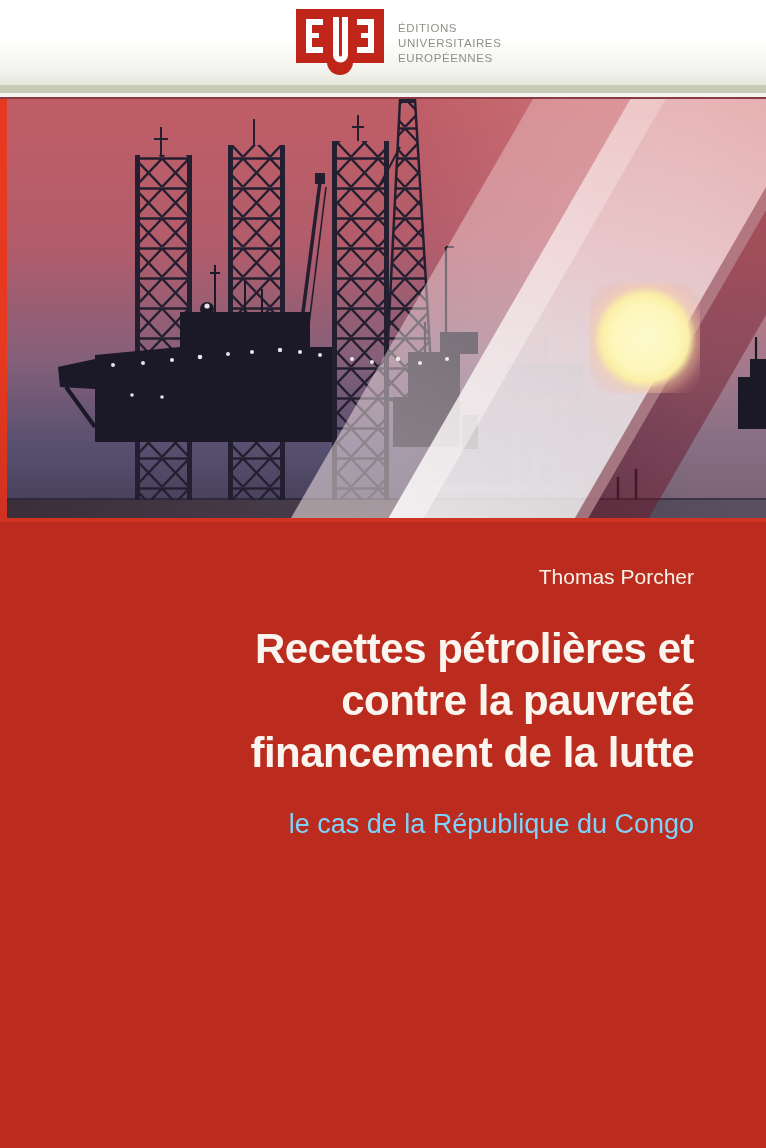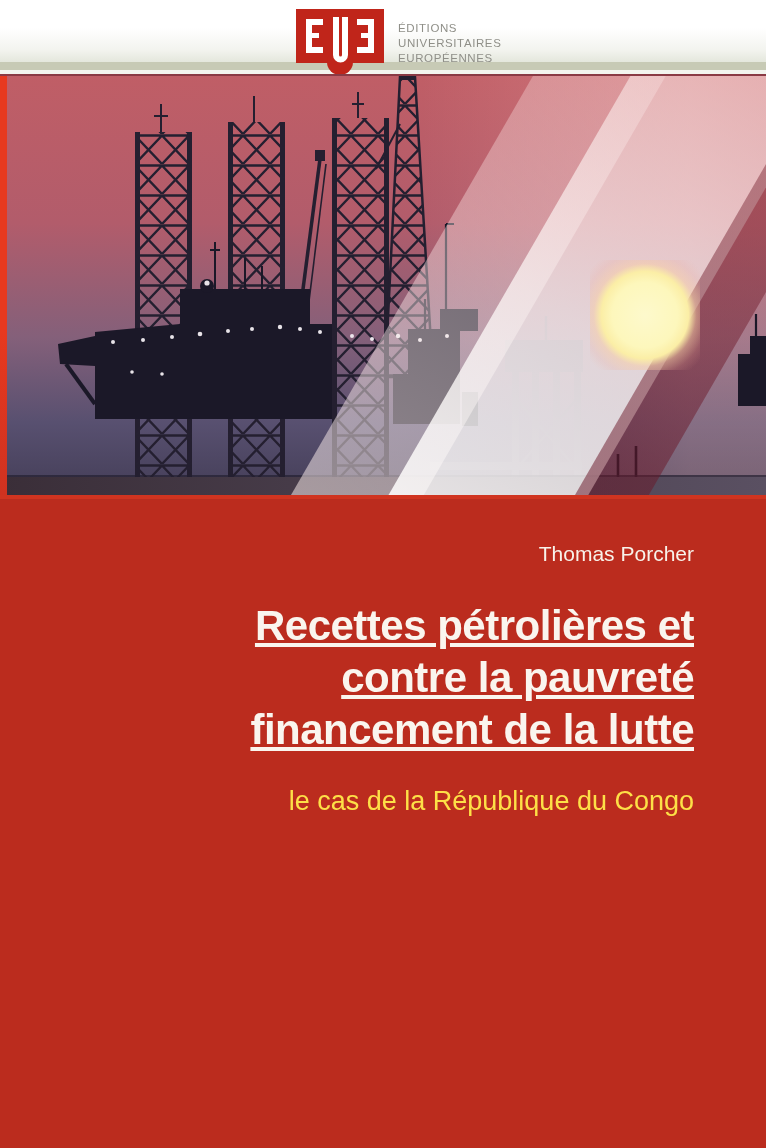--- a/index.html
+++ b/index.html
@@ -7,21 +7,21 @@
     position:relative;
     width:766px;height:1148px;
     margin:0 auto;
     overflow:hidden;
     font-family:"Liberation Sans","DejaVu Sans",sans-serif;
     background:#bb2c1e;
   }
   
   .header{
     position:relative;
-    width:100%;height:62px;
+    width:100%;height:85px;
     background:linear-gradient(#ffffff 45%,#f3f4ef 80%,#e4e7dc 100%);
   }
   .eue-logo{position:absolute;left:296px;top:9px;width:88px;height:70px;}
   .pub-name{
     position:absolute;left:398px;top:21px;
     color:#8f8f88;font-size:11.5px;line-height:15px;
     letter-spacing:.6px;font-weight:400;
   }
   .band{
     width:100%;height:8px;background:#c7cab5;
@@ -55,22 +55,22 @@
   .photo-top-line{position:absolute;left:0;top:0;width:100%;height:2px;background:#8a3a44;z-index:6;}
   .photo-bottom-line{position:absolute;left:0;bottom:0;width:100%;height:4px;background:#d03420;z-index:6;}
   
   .red-area{
     position:relative;width:100%;height:626px;background:#bb2c1e;
     box-sizing:border-box;padding:44px 72px 0 40px;
     text-align:right;color:#f8f3ea;
   }
   .author{font-size:21px;line-height:21px;font-weight:500;color:#f8f2ea;}
   .title{margin:36px 0 0 0;font-size:42px;line-height:52px;font-weight:bold;
-    letter-spacing:-.5px;color:#faf5ee;text-decoration:underline;}
-  .subtitle{margin-top:30px;font-size:27px;line-height:30px;font-weight:400;color:#fde047;}
+    letter-spacing:-.5px;color:#faf5ee;}
+  .subtitle{margin-top:30px;font-size:27px;line-height:30px;font-weight:400;color:#7dd3fc;}
 </style>
 </head>
 <body>
 
 <div class="page">
 
   <header class="header">
     <svg class="eue-logo" viewBox="0 0 88 70">
       <rect x="0" y="0" width="88" height="54" fill="#c0251a"></rect>
       <rect x="31" y="40" width="26" height="14" fill="#c0251a"></rect>

